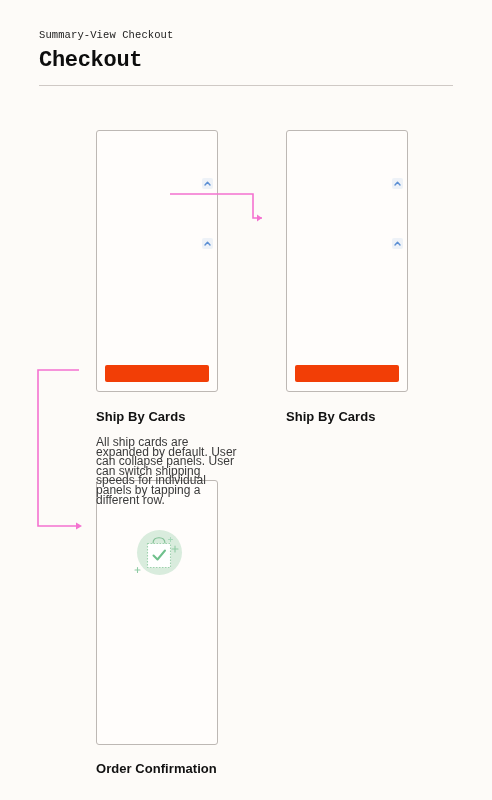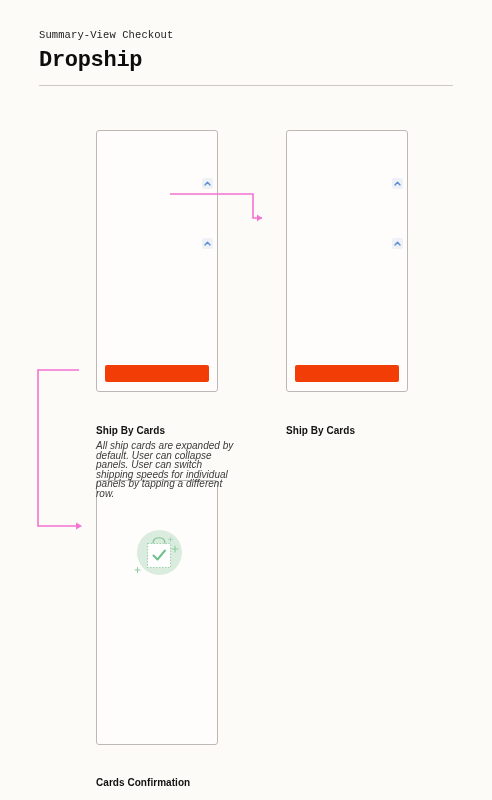--- a/index.html
+++ b/index.html
@@ -109,42 +109,40 @@
   }
   #connector-top  { left: 170px; top: 190px; }
   #connector-left { left: 32px;  top: 368px; }
 
   
   .caption { position: absolute; width: 145px; }
   #caption-1 { left: 96px;  top: 411px; }
   #caption-2 { left: 286px; top: 411px; }
   #caption-3 { left: 96px;  top: 763px; }
   .caption-title {
-    font-size: 10px;
+    font-size: 13px;
     font-weight: bold;
     color: #111;
     line-height: 12px;
     letter-spacing: 0.05px;
-    margin-top: 14px;
   }
   .caption-body {
-    font-size: 10px;
+    font-size: 12px;
     color: #3a3a3a;
     line-height: 9.6px;
-    margin-top: 4px;
+    margin-top: 15px;
     letter-spacing: 0.02px;
-    font-style: italic;
   }
 </style>
 </head>
 <body>
 
 <div id="header">
   <div id="eyebrow">Summary-View Checkout</div>
-  <div id="title">Dropship</div>
+  <div id="title">Checkout</div>
 </div>
 <div id="header-rule"></div>
 
 <div class="panel" id="panel-1">
   <div class="chevron-icon" style="left:105px; top:47px;">
     <svg width="7" height="5" viewBox="0 0 7 5">
       <path d="M1 4 L3.5 1.2 L6 4" fill="none" stroke="#5b8fd4" stroke-width="1.4" stroke-linecap="round" stroke-linejoin="round"></path>
     </svg>
   </div>
   <div class="chevron-icon" style="left:105px; top:107px;">
@@ -200,14 +198,14 @@
 <div class="caption" id="caption-1">
   <div class="caption-title">Ship By Cards</div>
   <div class="caption-body">All ship cards are expanded by default. User can collapse panels. User can switch shipping speeds for individual panels by tapping a different row.</div>
 </div>
 
 <div class="caption" id="caption-2">
   <div class="caption-title">Ship By Cards</div>
 </div>
 
 <div class="caption" id="caption-3">
-  <div class="caption-title">Cards Confirmation</div>
+  <div class="caption-title">Order Confirmation</div>
 </div>
 
 </body></html>

